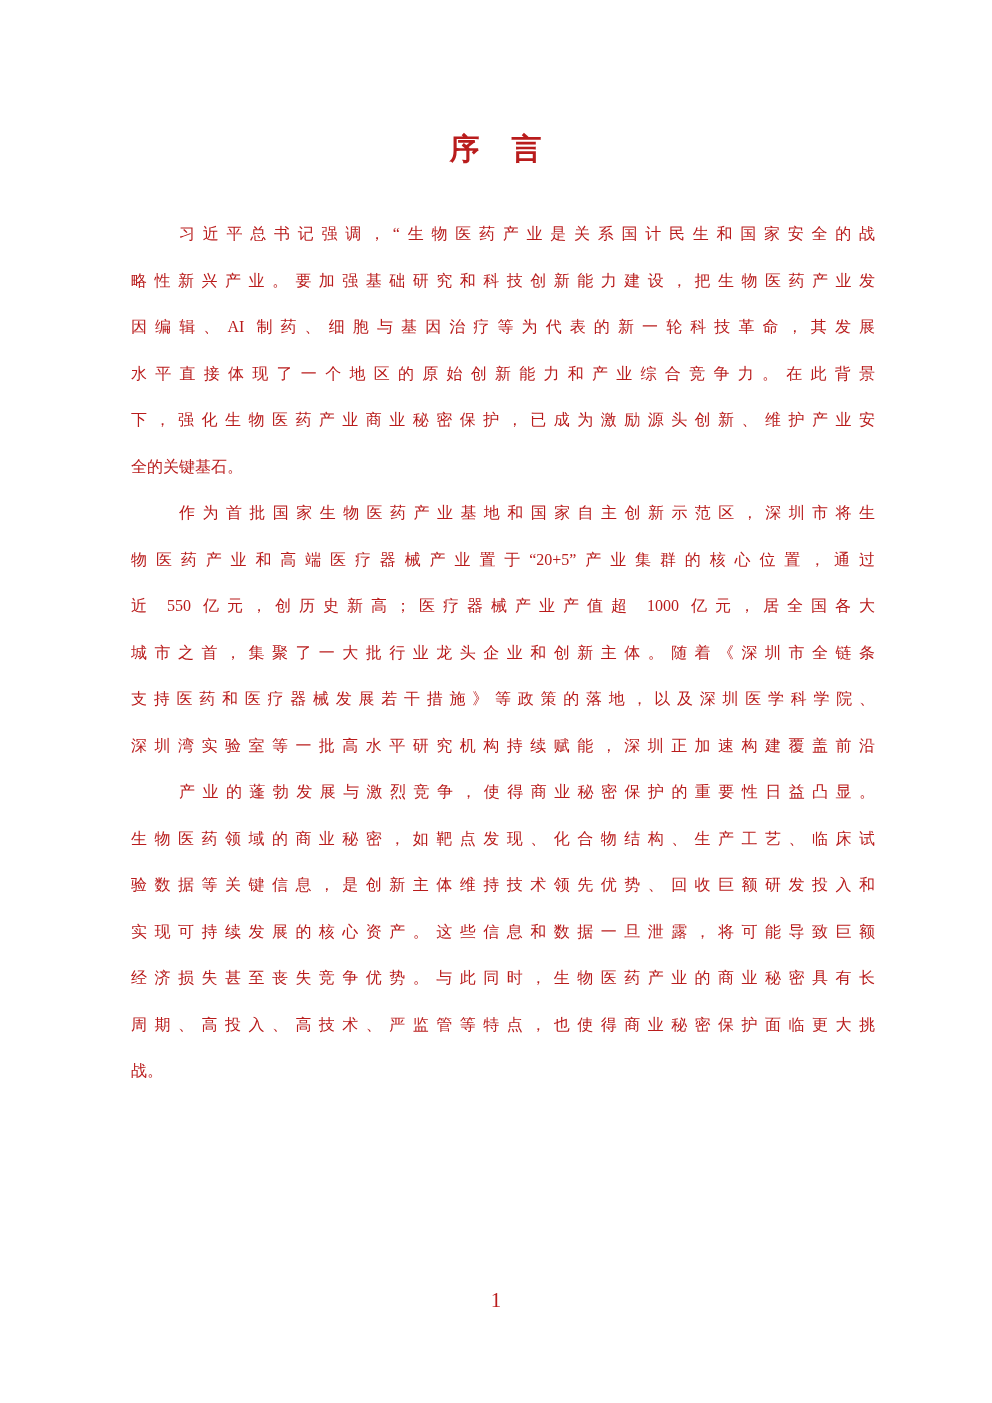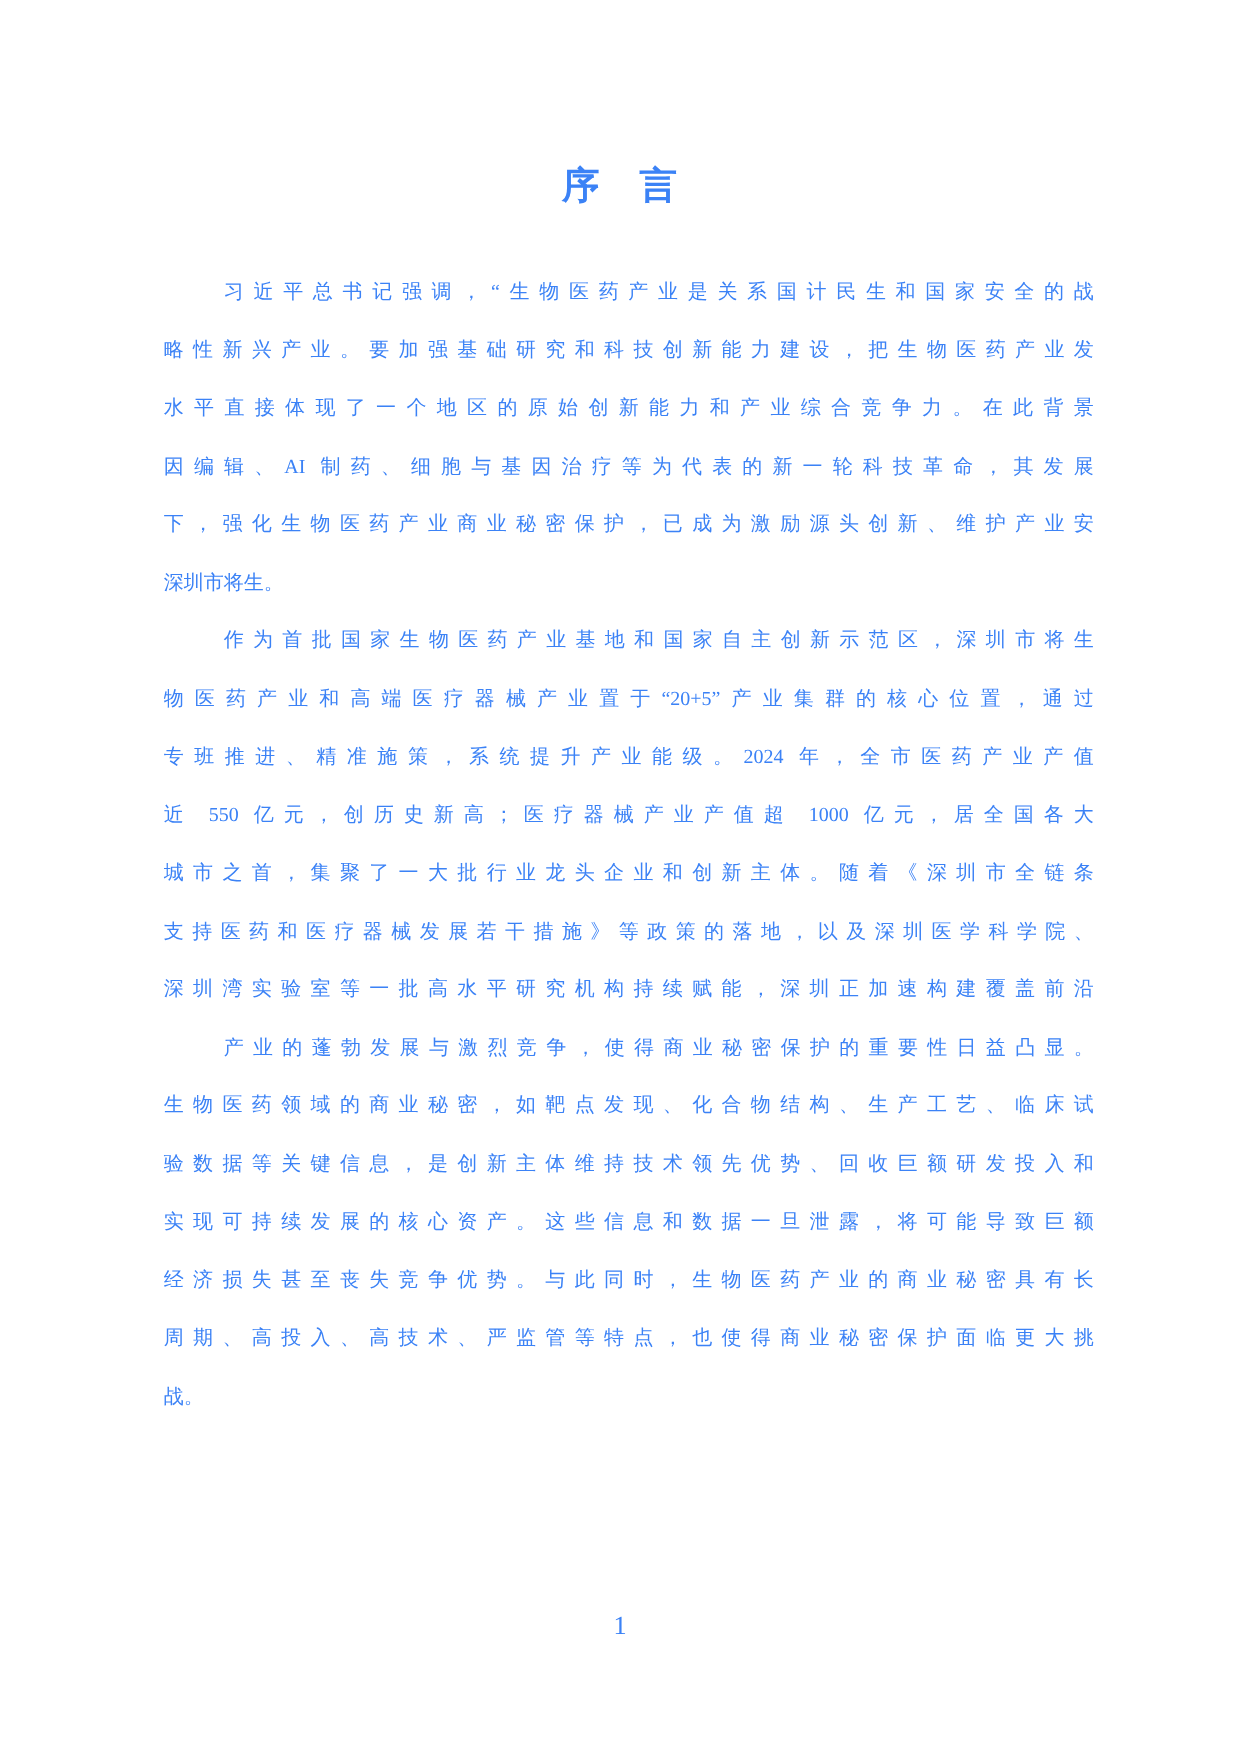--- a/index.html
+++ b/index.html
@@ -5,21 +5,21 @@
   html, body {
     margin: 0;
     padding: 0;
     background: #ffffff;
   }
   .page {
     position: relative;
     width: 992px;
     height: 1403px;
     background: #ffffff;
-    color: #3b82f6;
+    color: #b91c1c;
     font-family: "Liberation Serif", "DejaVu Serif", serif;
     overflow: hidden;
   }
   .doc-title {
     position: absolute;
     top: 129px;
     left: 0;
     width: 100%;
     margin: 0;
     text-align: center;
@@ -69,30 +69,29 @@
 
 <div class="page">
 
   <h1 class="doc-title">序　言</h1>
 
   <div class="doc-body">
 
     <div class="para">
       <div class="line first">习近平总书记强调，“生物医药产业是关系国计民生和国家安全的战</div>
       <div class="line">略性新兴产业。要加强基础研究和科技创新能力建设，把生物医药产业发</div>
+      <div class="line">因编辑、AI 制药、细胞与基因治疗等为代表的新一轮科技革命，其发展</div>
       <div class="line">水平直接体现了一个地区的原始创新能力和产业综合竞争力。在此背景</div>
-      <div class="line">因编辑、AI 制药、细胞与基因治疗等为代表的新一轮科技革命，其发展</div>
       <div class="line">下，强化生物医药产业商业秘密保护，已成为激励源头创新、维护产业安</div>
-      <div class="line last">深圳市将生。</div>
+      <div class="line last">全的关键基石。</div>
     </div>
 
     <div class="para">
       <div class="line first">作为首批国家生物医药产业基地和国家自主创新示范区，深圳市将生</div>
       <div class="line">物医药产业和高端医疗器械产业置于“20+5”产业集群的核心位置，通过</div>
-      <div class="line">专班推进、精准施策，系统提升产业能级。2024 年，全市医药产业产值</div>
       <div class="line">近 550 亿元，创历史新高；医疗器械产业产值超 1000 亿元，居全国各大</div>
       <div class="line">城市之首，集聚了一大批行业龙头企业和创新主体。随着《深圳市全链条</div>
       <div class="line">支持医药和医疗器械发展若干措施》等政策的落地，以及深圳医学科学院、</div>
       <div class="line">深圳湾实验室等一批高水平研究机构持续赋能，深圳正加速构建覆盖前沿</div>
     </div>
 
     <div class="para">
       <div class="line first">产业的蓬勃发展与激烈竞争，使得商业秘密保护的重要性日益凸显。</div>
       <div class="line">生物医药领域的商业秘密，如靶点发现、化合物结构、生产工艺、临床试</div>
       <div class="line">验数据等关键信息，是创新主体维持技术领先优势、回收巨额研发投入和</div>

